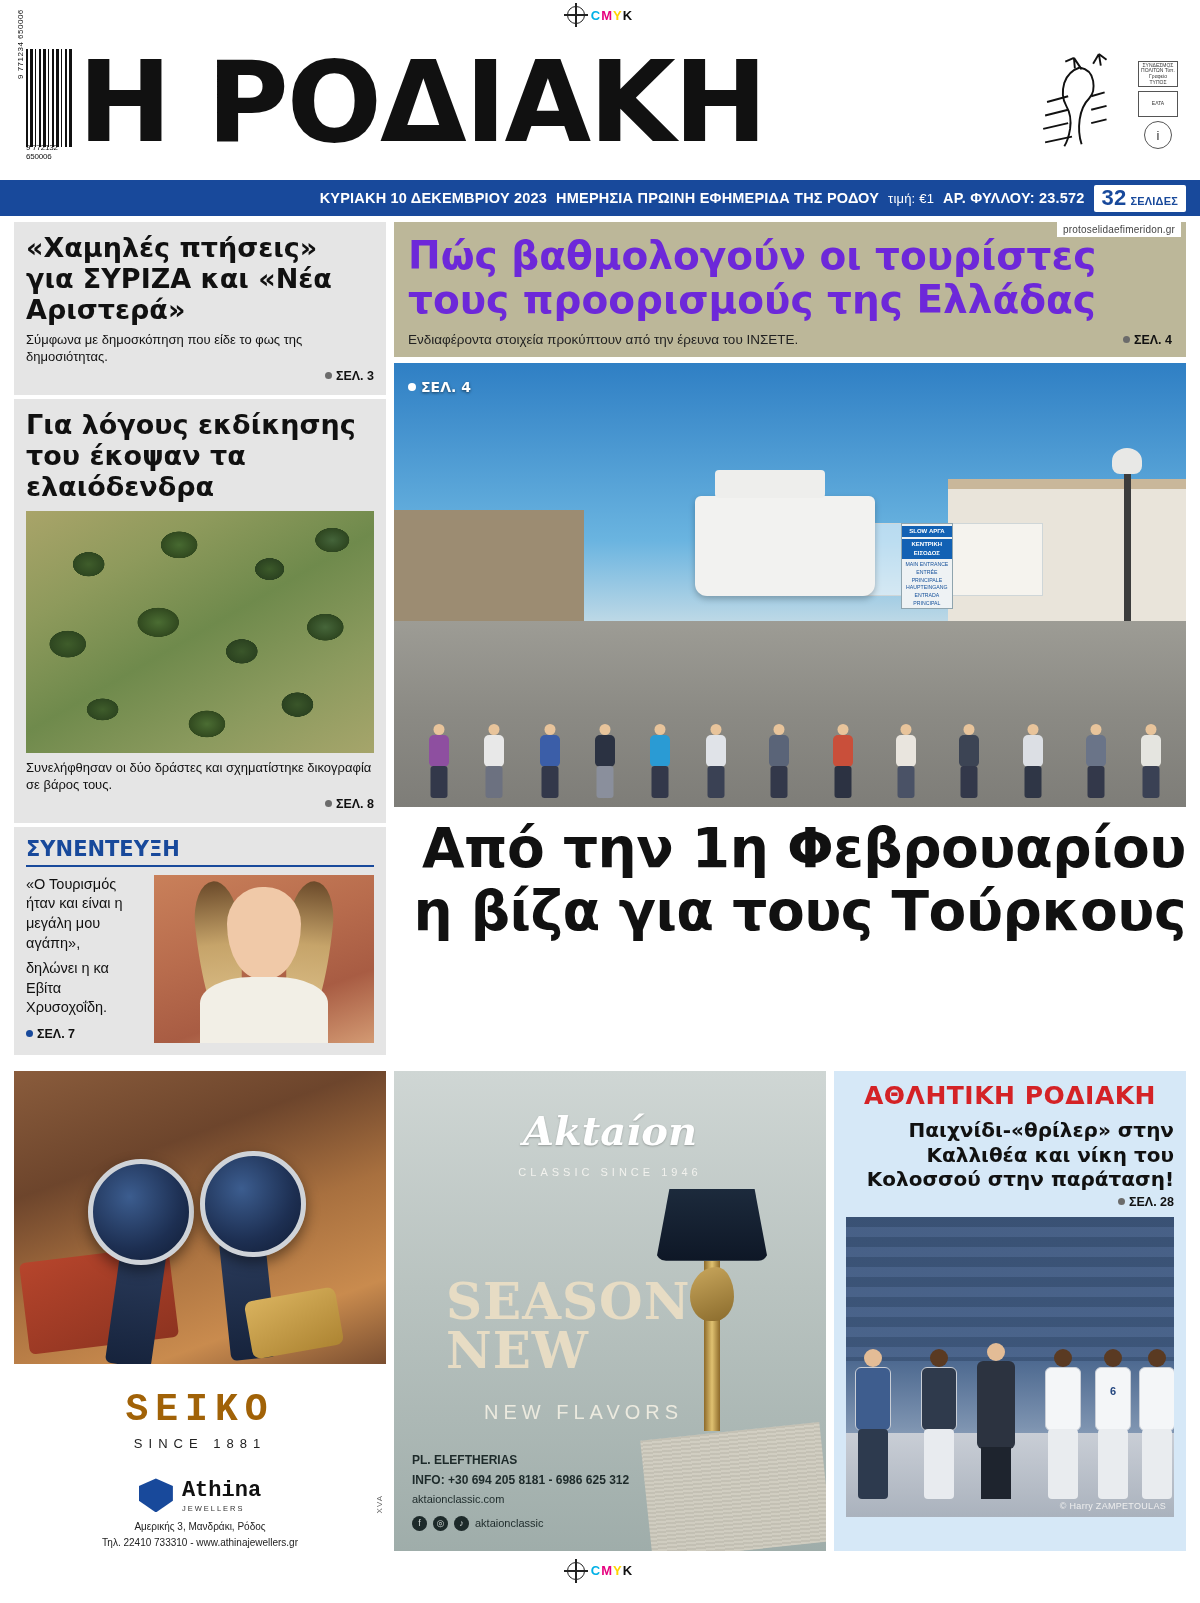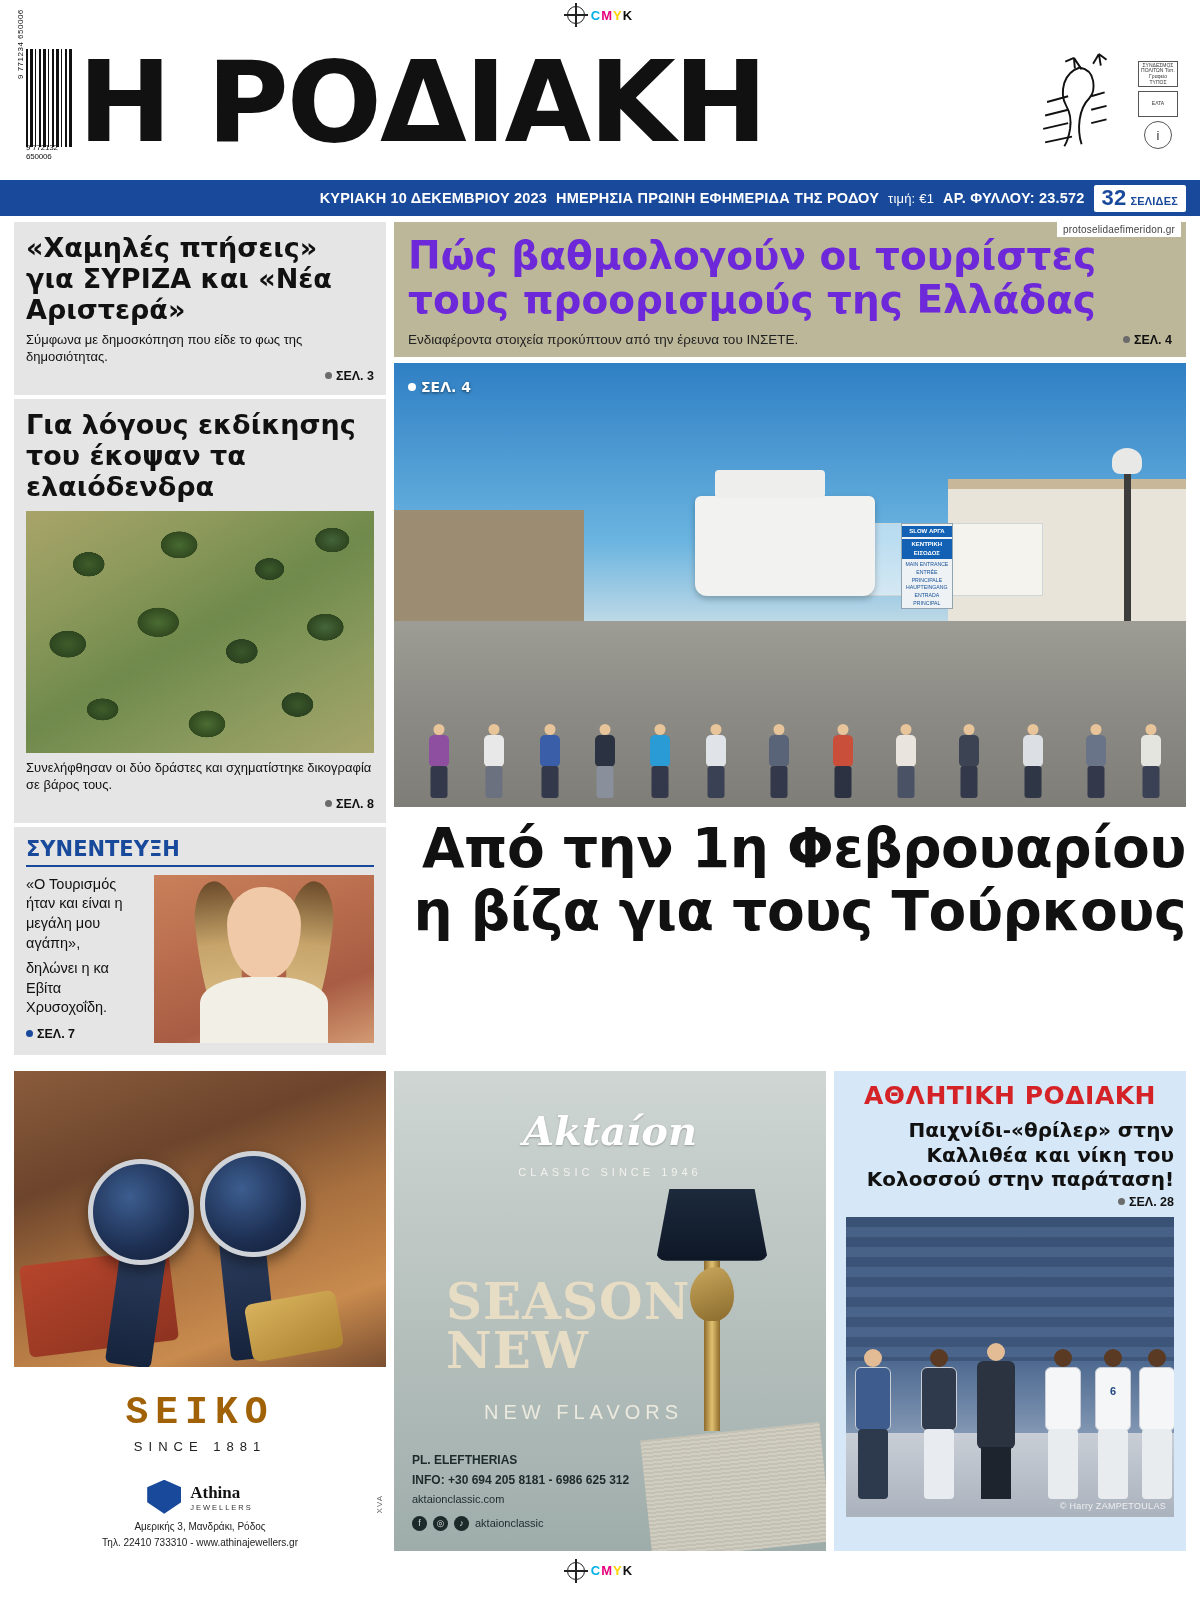--- a/index.html
+++ b/index.html
@@ -507,21 +507,21 @@
     align-items: center;
     justify-content: center;
     gap: 9px;
   }
   .athina-logo {
     width: 34px; height: 34px;
     background: #18499b;
     clip-path: polygon(50% 0%, 100% 22%, 100% 66%, 50% 100%, 0% 66%, 0% 22%);
   }
   .athina-txt { line-height: 1.25; }
-  .athina-name { font-family: Liberation Serif, serif; font-weight: bold; font-size: 17px; }
+  .athina-name { font-family: Liberation Mono, monospace; font-weight: bold; font-size: 22px; }
   .athina-sub { font-size: 7.5px; letter-spacing: 2px; color: #333; }
   .athina-addr { font-size: 10px; text-align: center; margin-top: 6px; color: #222; line-height: 1.45; }
   .vertical-code {
     position: absolute;
     right: 2px; bottom: 56px;
     font-size: 8px;
     color: #666;
     transform: rotate(-90deg);
     transform-origin: right bottom;
     letter-spacing: 1px;

